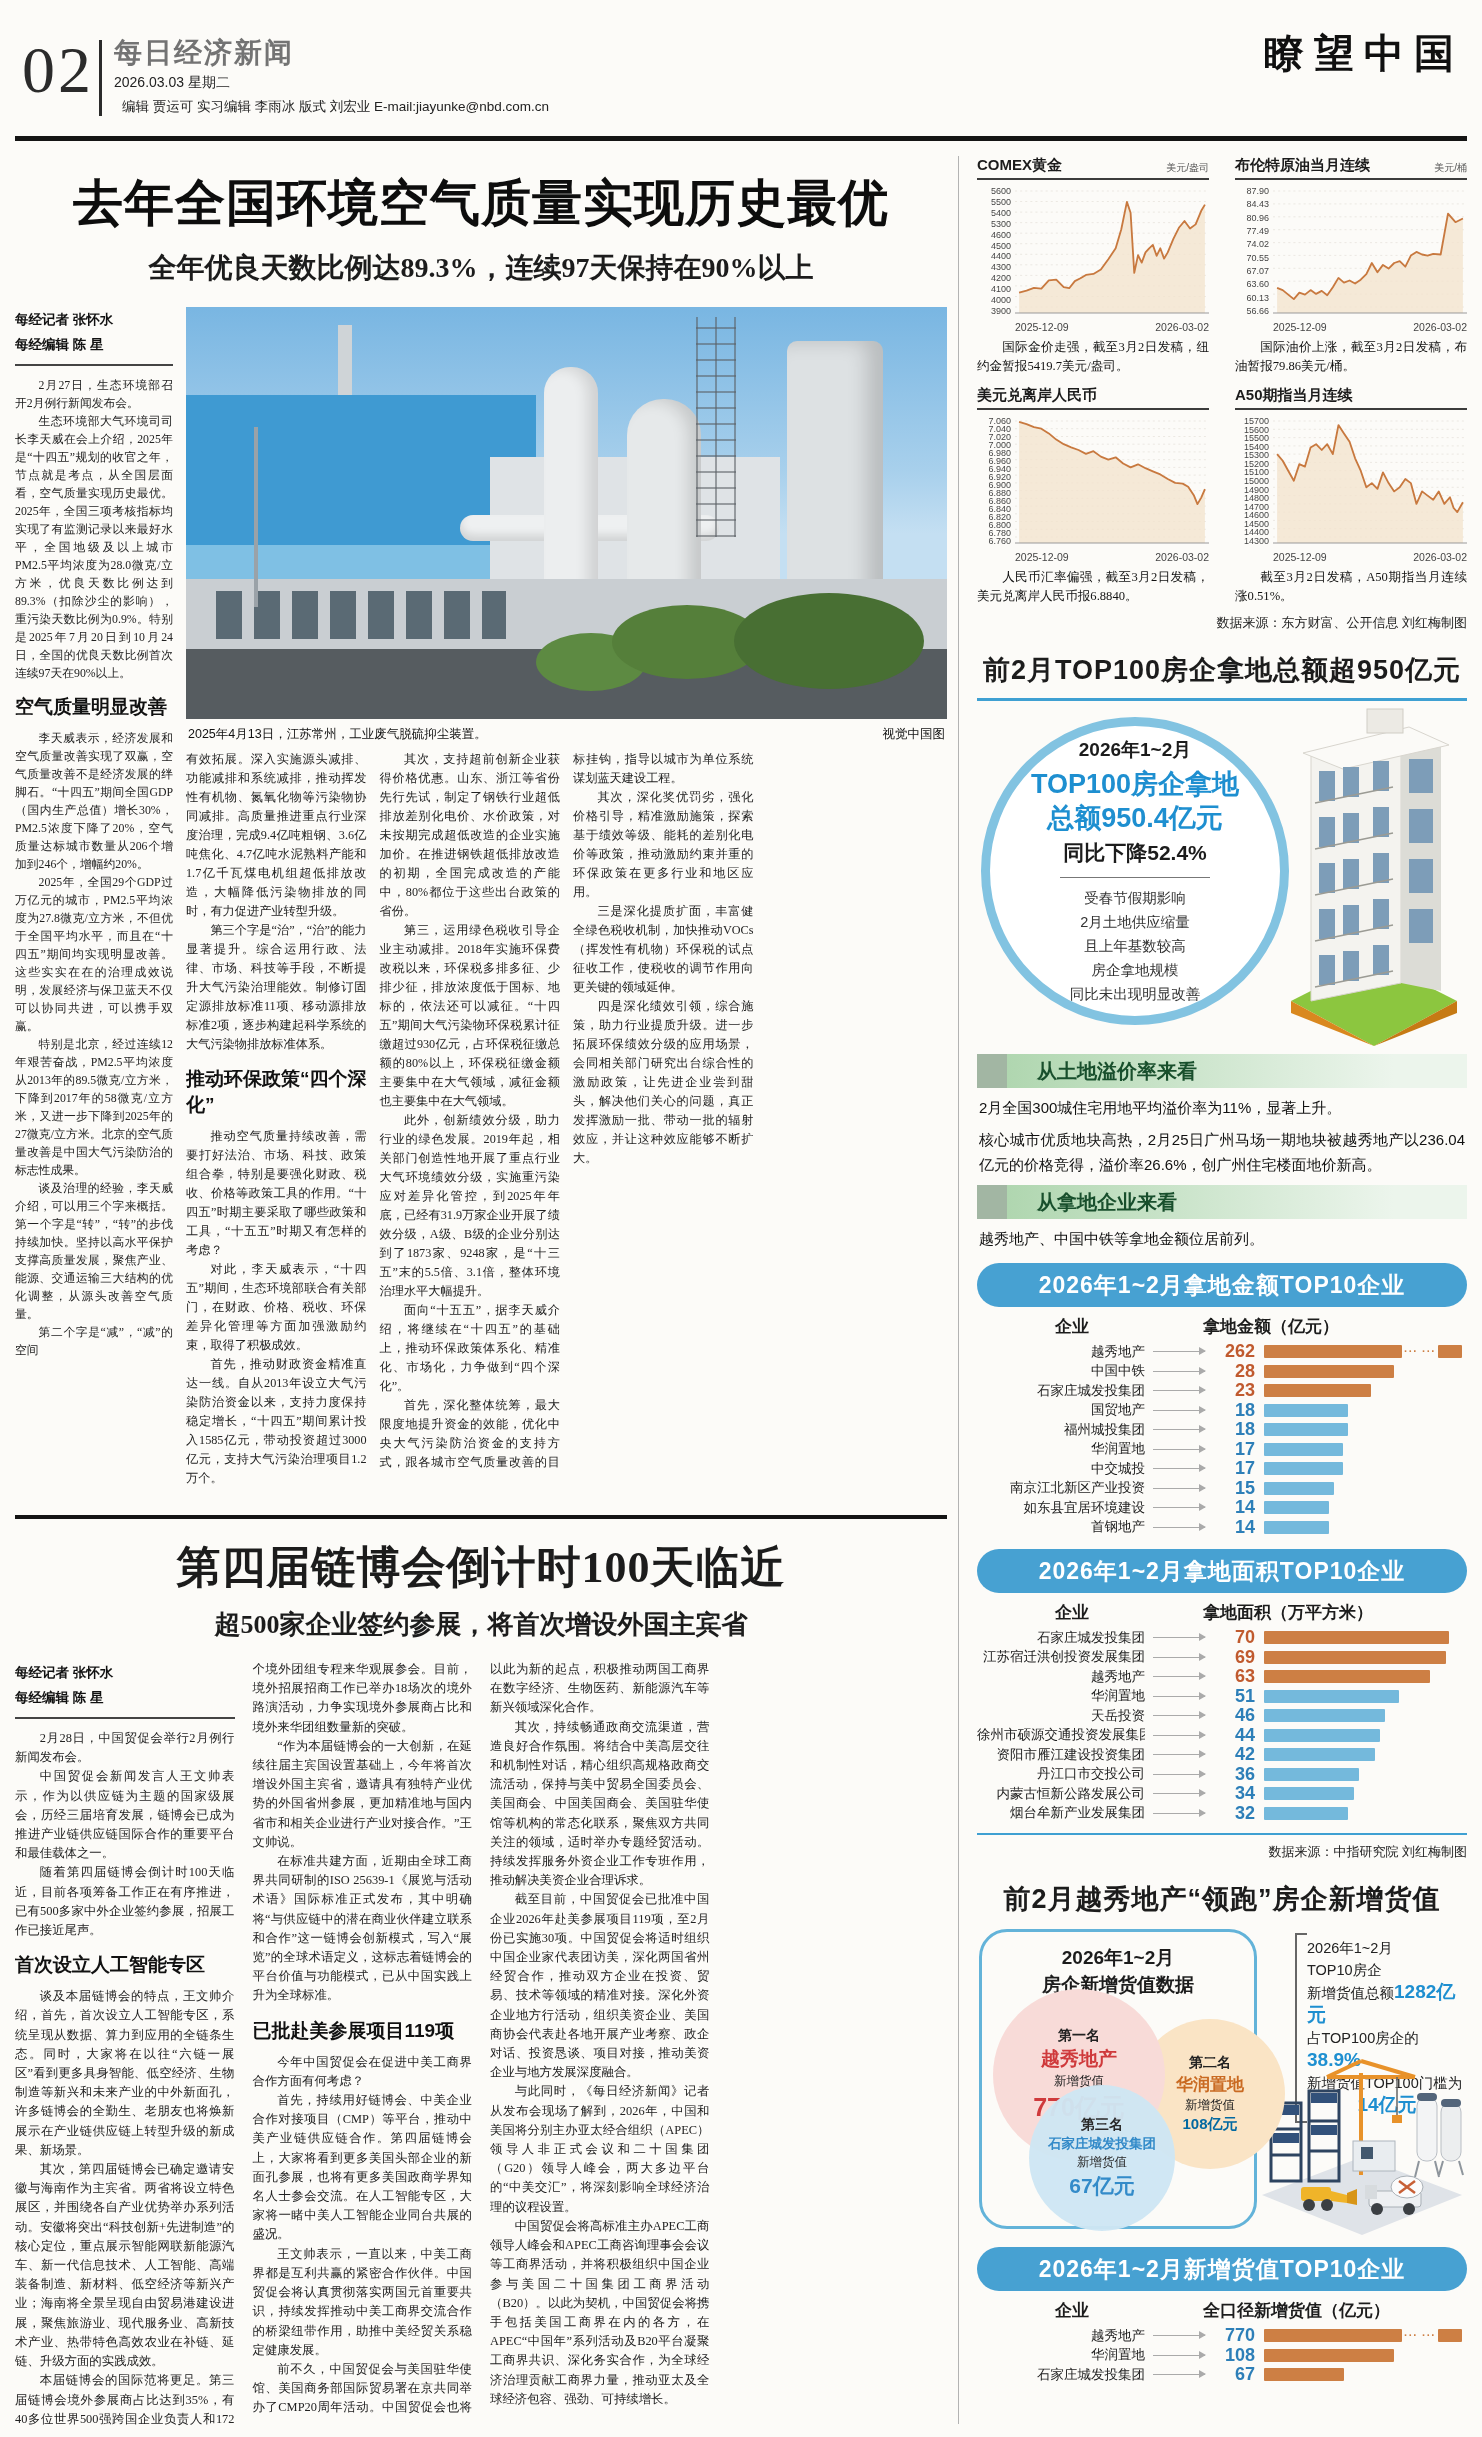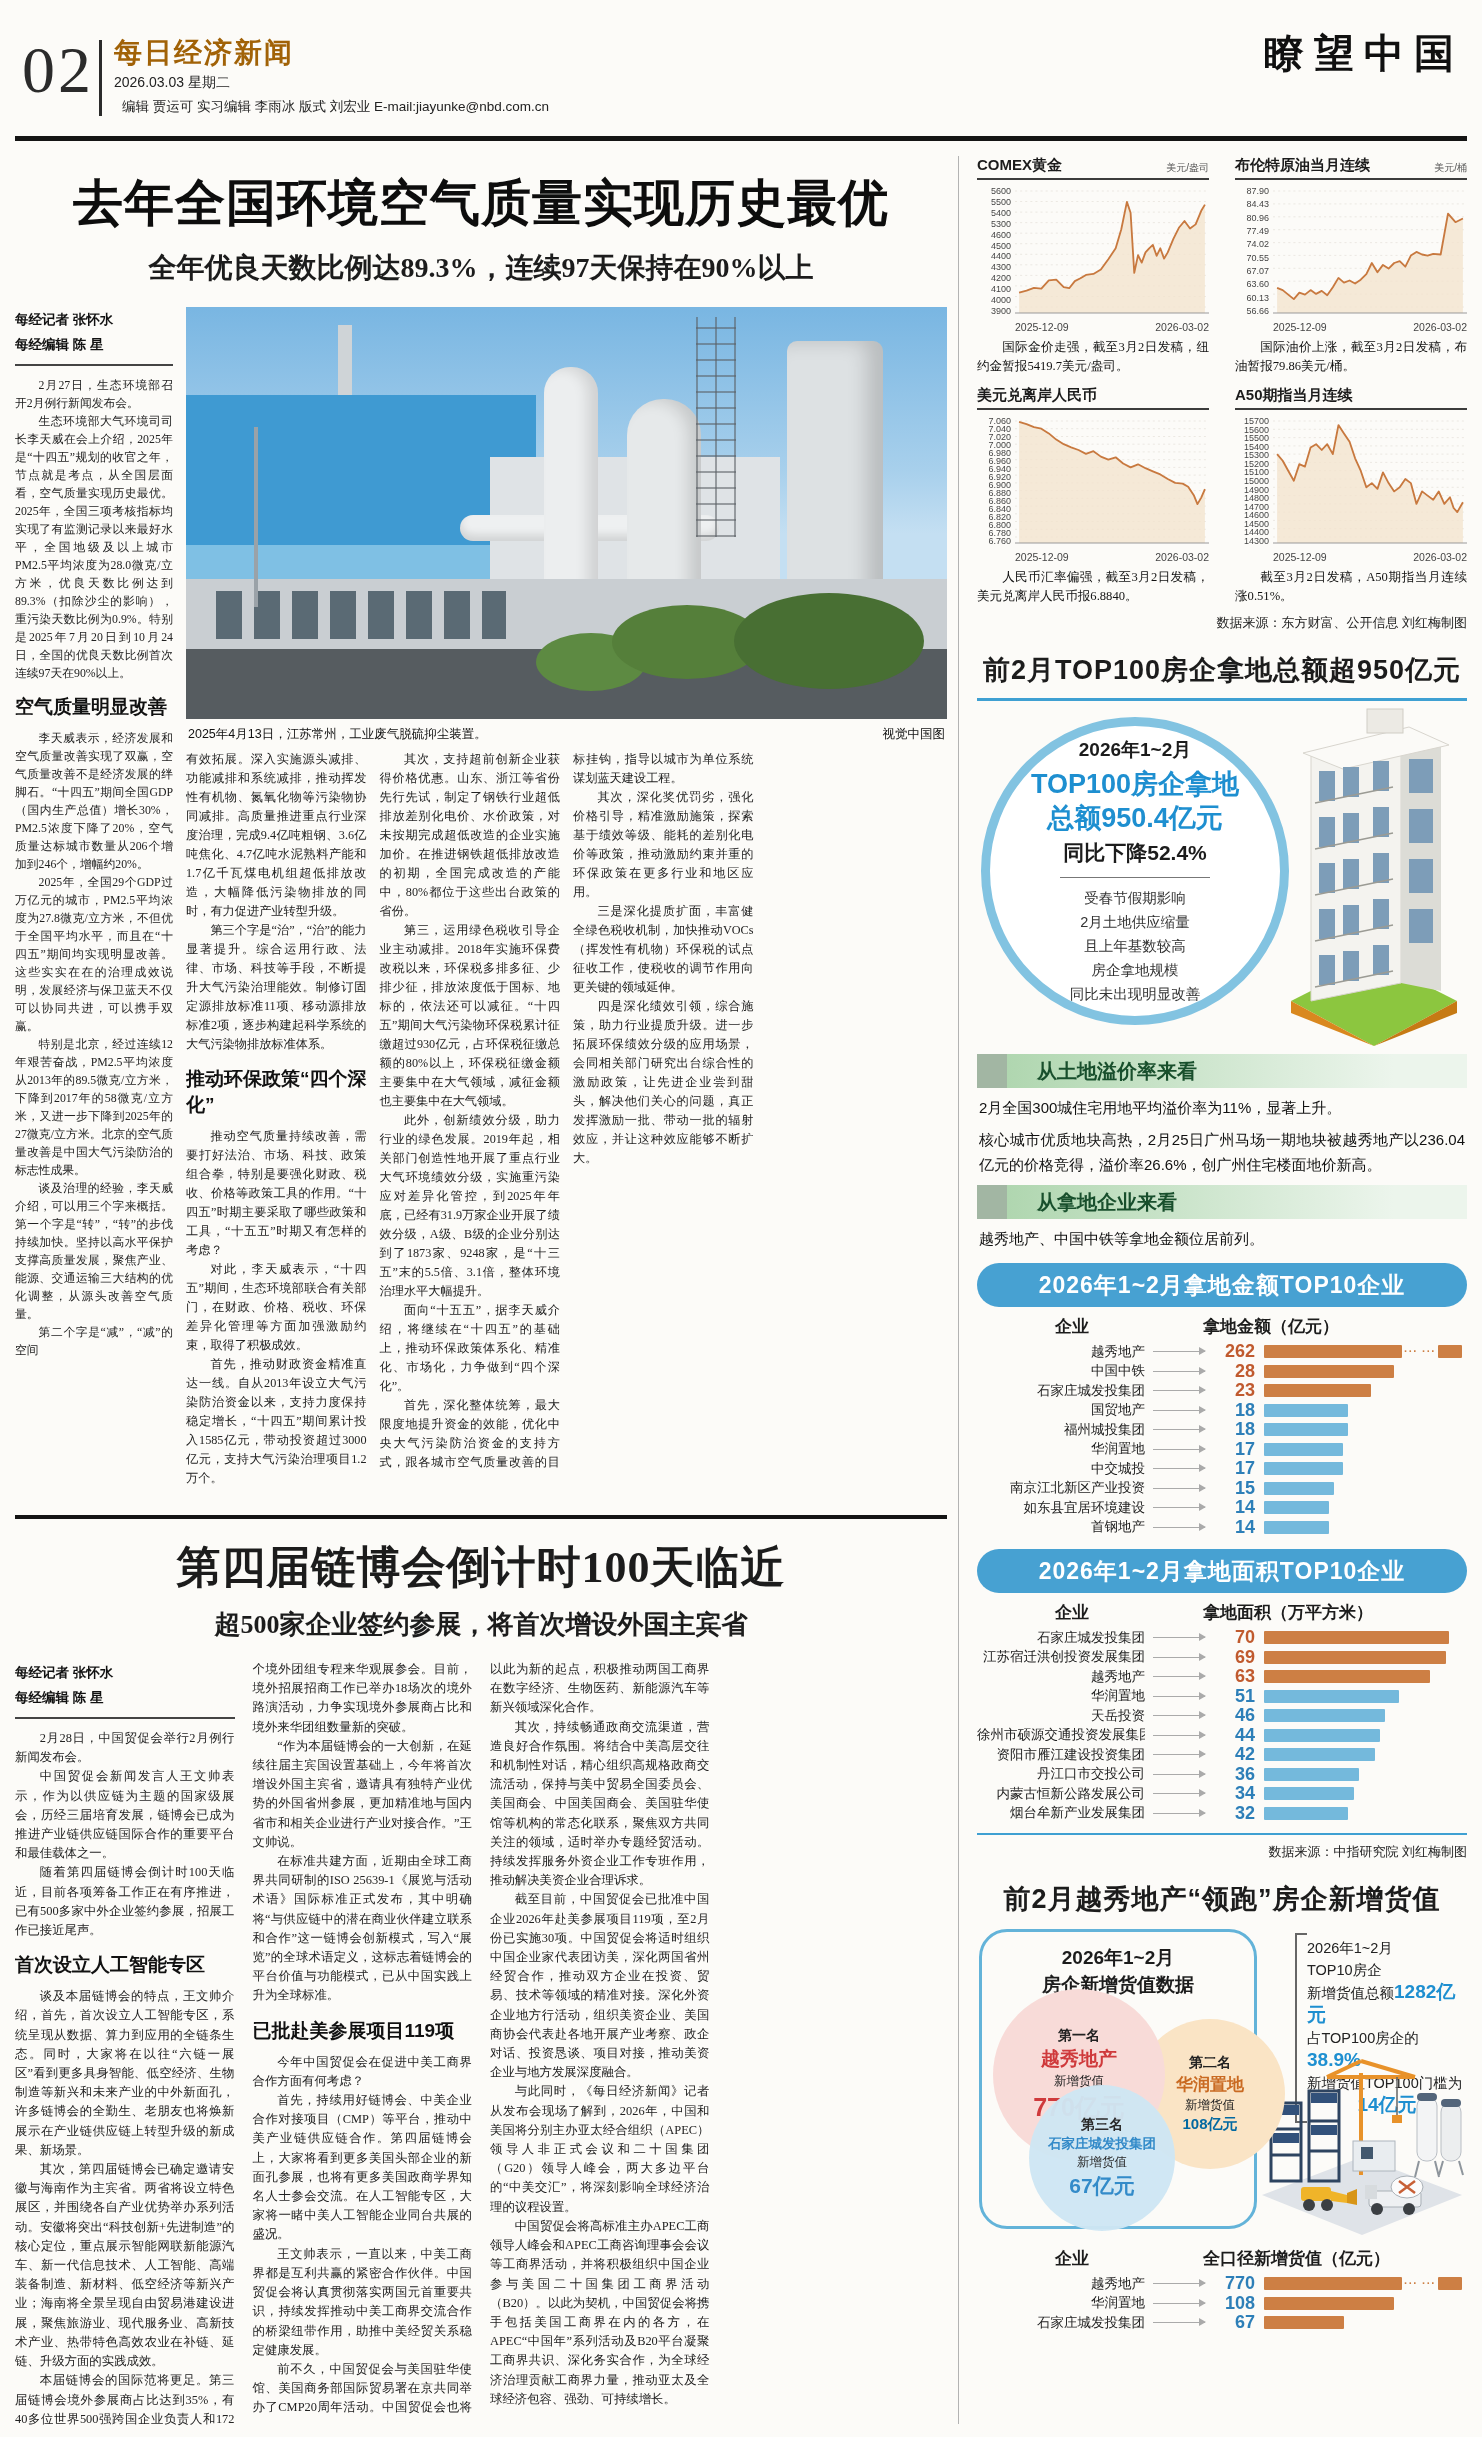--- a/index.html
+++ b/index.html
@@ -1,21 +1,21 @@
 <!DOCTYPE html>
 <html><head>
 <meta charset="utf-8">
 <style>
   *{box-sizing:border-box;margin:0;padding:0}
   body{background:#888;font-family:"Liberation Sans",sans-serif}
   .page{position:relative;width:1482px;height:2437px;margin:0 auto;background:#fcfbf8;color:#1c1c1c;overflow:hidden}
   
   .pagenum{position:absolute;left:22px;top:32px;font-family:"Liberation Serif",serif;font-size:66px;font-weight:400;color:#2b2b2b;letter-spacing:3px}
   .hdr-vbar{position:absolute;left:99px;top:40px;width:3px;height:76px;background:#2b2b2b}
-  .brand{position:absolute;left:114px;top:34px;font-size:28px;font-weight:900;color:#a16207;letter-spacing:2px}
+  .brand{position:absolute;left:114px;top:34px;font-size:28px;font-weight:900;color:#737373;letter-spacing:2px}
   .hdr-date{position:absolute;left:114px;top:74px;font-size:14px;color:#222}
   .hdr-staff{position:absolute;left:122px;top:98px;font-size:13.5px;color:#222}
   .section-ttl{position:absolute;right:18px;top:26px;font-size:40px;font-weight:900;letter-spacing:10px;color:#101010}
   .hdr-rule{position:absolute;left:15px;top:136px;width:1452px;height:5px;background:#151515}
   
   .main{position:absolute;left:15px;top:156px;width:932px}
   .a1-h{margin-top:14px;text-align:center;font-family:"Liberation Serif",serif;font-size:50px;font-weight:900;letter-spacing:1px;color:#0d0d0d}
   .a1-sub{margin-top:12px;text-align:center;font-family:"Liberation Serif",serif;font-size:28px;font-weight:700}
   .a1-body{display:flex;gap:13px;margin-top:20px;height:1200px;overflow:hidden}
   .a1-c1{width:158px;flex:none;overflow:hidden}
@@ -716,20 +716,21 @@
               <rect x="44" y="142" width="30" height="14" rx="3" fill="#f0b429"></rect>
             <polygon points="74,146 90,150 90,158 74,156" fill="#f0b429"></polygon>
             <polygon points="90,148 100,144 100,160 90,158" fill="#d89516"></polygon>
             <circle cx="52" cy="160" r="6" fill="#3b3f43"></circle>
               <circle cx="70" cy="160" r="6" fill="#3b3f43"></circle>
           </g>
         </svg>
       </div>
     </div>
     <div class="bt" id="table3">
+        <div class="bt-title">2026年1~2月新增货值TOP10企业</div>
         <div class="bt-heads">
           <div class="bt-h1">企业</div>
           <div class="bt-h2">全口径新增货值（亿元）</div>
         </div>
         <div class="bt-row">
           <div class="bt-name">越秀地产</div>
           <div class="bt-arrow"></div>
           <div class="bt-val" style="color: rgb(45, 127, 184);">770</div>
           <div class="bt-bar" style="width: 138px; background: rgb(205, 127, 68);"></div>
           <div class="bt-dots" style="color: rgb(205, 127, 68);">··· ···</div>

